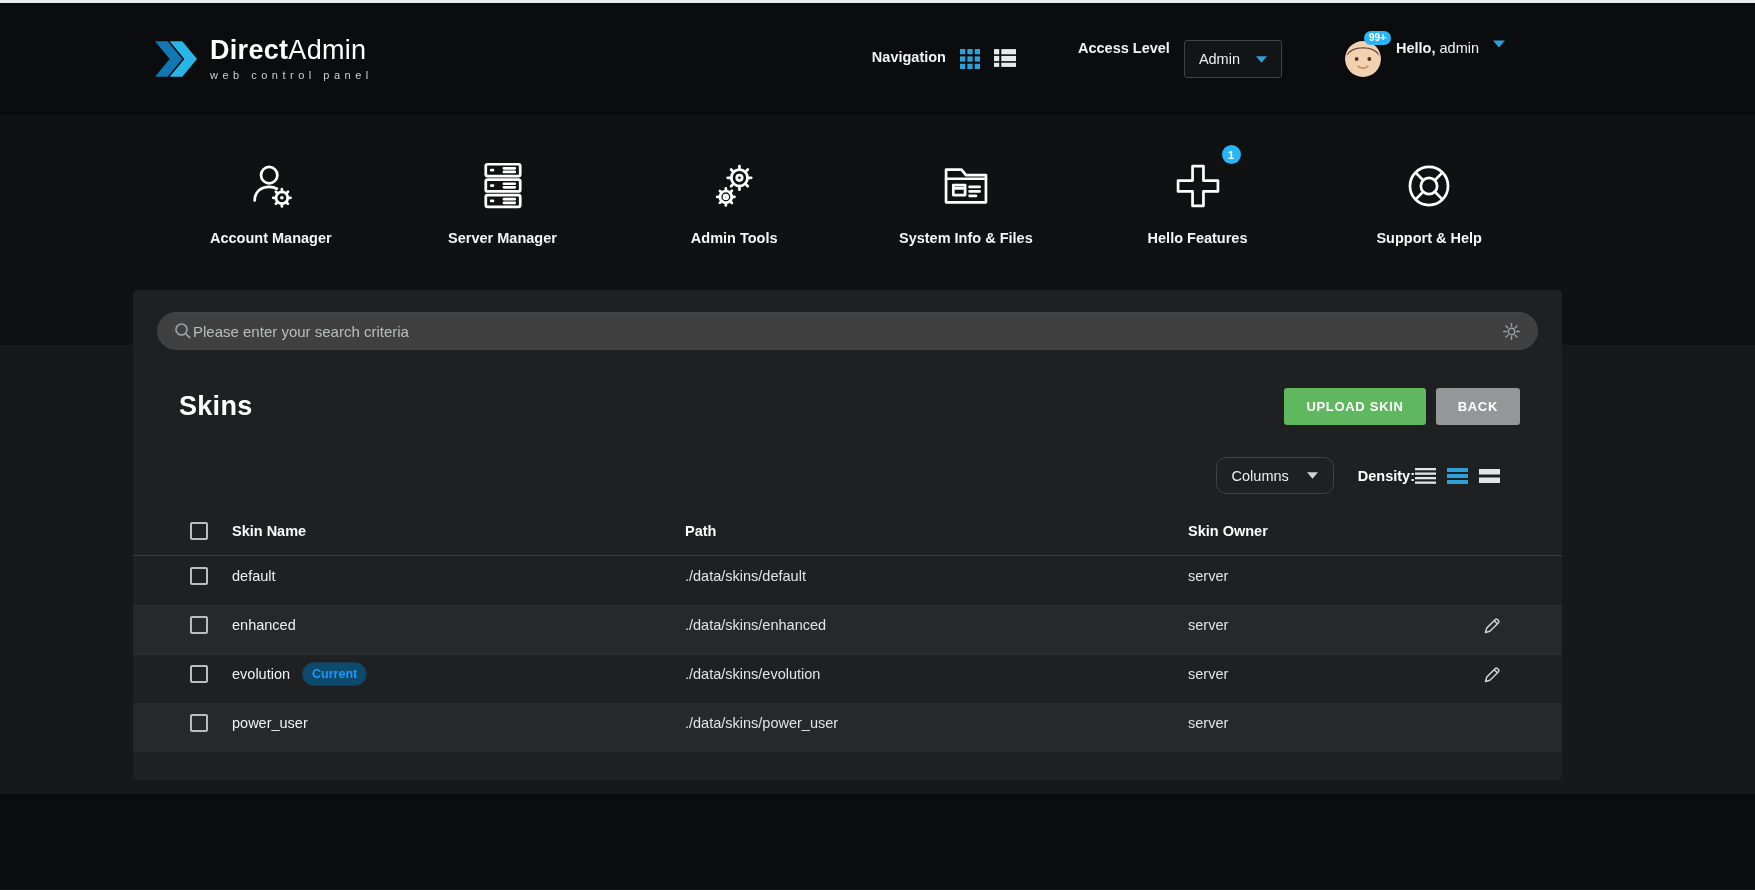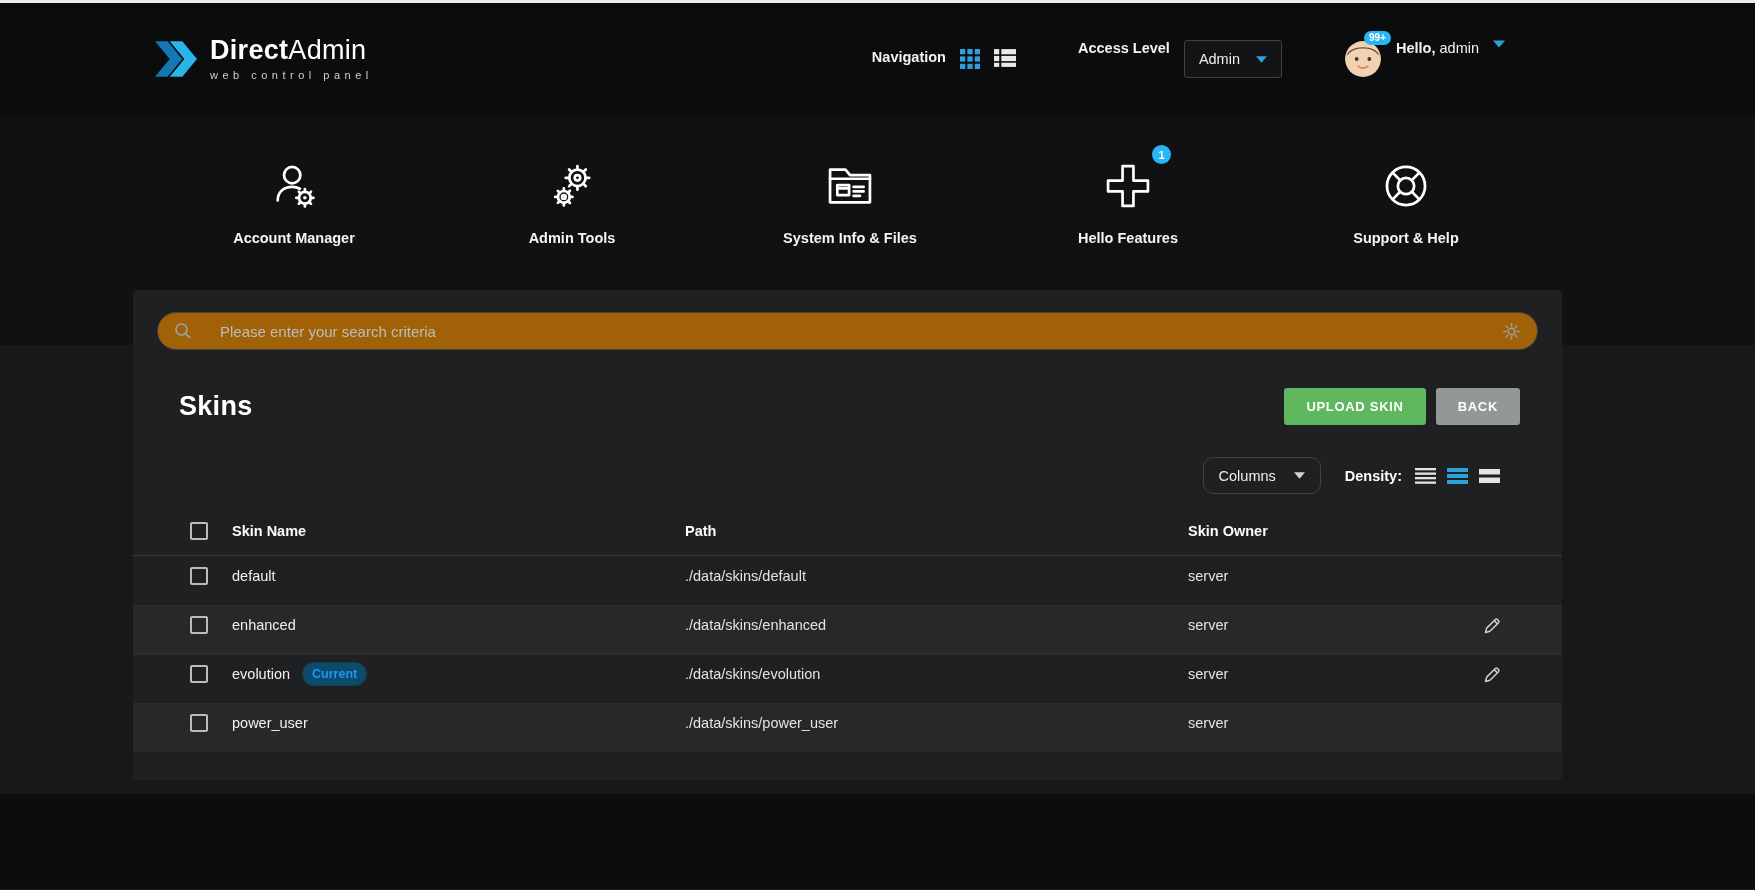--- a/index.html
+++ b/index.html
@@ -37,40 +37,40 @@
   .nav-badge{position:absolute;top:-8px;right:-14px;background:#29b6f6;color:#fff;
     width:19px;height:19px;border-radius:50%;font-size:11px;font-weight:700;
     display:flex;align-items:center;justify-content:center}
   .nav-label{margin-top:15px;font-weight:700;font-size:14.5px;color:#f4f5f6}
 
   
   .card{margin-left:133px;margin-top:-55px;width:1429px;background:#1e2022;
     border-radius:4px;padding-bottom:28px;position:relative}
   .search-row{padding:22px 24px 0}
   .search-bar{height:38px;border:1px solid #404446;border-radius:19px;display:flex;
-    align-items:center;padding:0 16px;gap:28px;background:#a16207}
+    align-items:center;padding:0 16px;gap:1px;background:#404040}
   .search-bar input{flex:1;background:transparent;border:0;outline:none;color:#cfd2d4;
     font-size:15px;font-family:inherit}
   .search-bar input::placeholder{color:#b9bdbf}
 
   .title-row{display:flex;align-items:center;justify-content:space-between;
     padding:38px 42px 0 46px}
   .page-title{font-size:27px;font-weight:700;letter-spacing:.3px}
   .btn-row{display:flex;gap:10px}
   .btn{height:37px;border:0;border-radius:3px;font-weight:700;font-size:13px;
     letter-spacing:.7px;color:#fff;padding:0 22px;cursor:pointer;font-family:inherit}
   .btn-green{background:#5fb760}
   .btn-gray{background:#939798}
 
   .controls-row{display:flex;align-items:center;justify-content:flex-end;
     gap:24px;padding:32px 62px 0 0}
   .columns-box{display:flex;align-items:center;gap:18px;border:1px solid #3f4346;
     border-radius:10px;height:37px;padding:0 15px;cursor:pointer}
   .columns-box .val{font-size:14.5px;color:#eceeef}
-  .density-group{display:flex;align-items:center;gap:13px}
+  .density-group{display:flex;align-items:center;}
   .density-label{font-weight:700;font-size:14.5px}
   .density-icons{display:flex;align-items:center;gap:11px}
   .density-icons svg{cursor:pointer}
 
   
   .table{margin-top:22px}
   .trow,.thead{display:grid;grid-template-columns:42px 453px 503px 1fr 20px;
     align-items:center;padding:0 60px 10px 57px}
   .thead{height:40px;font-weight:700;font-size:14.5px;color:#fdfdfd;
     border-bottom:1px solid #3a3d40}
@@ -172,20 +172,31 @@
           <circle cx="30" cy="20" r="9"></circle>
           <path d="M14 48c0-10 7.5-15 16-15 3.2 0 6.1.7 8.5 2"></path>
           <circle cx="44" cy="45" r="6.5"></circle>
           <circle cx="44" cy="45" r="2" fill="#fff" stroke="none"></circle>
           <path d="M44 35.5v3M44 51.5v3M53.5 45h-3M37.5 45h-3M50.7 38.3l-2.1 2.1M39.5 49.5l-2.1 2.1M50.7 51.7l-2.1-2.1M39.5 40.5l-2.1-2.1"></path>
         </svg>
       </span>
       <span class="nav-label">Account Manager</span>
     </div>
 
+    <div class="nav-item">
+      <span class="nav-icon-wrap">
+        <svg width="58" height="58" viewBox="0 0 64 64" fill="none" stroke="#fff" stroke-width="3" stroke-linecap="round" stroke-linejoin="round">
+          <rect x="13" y="8" width="38" height="13" rx="2"></rect>
+          <rect x="13" y="25" width="38" height="13" rx="2"></rect>
+          <rect x="13" y="42" width="38" height="13" rx="2"></rect>
+          <path d="M19 14.5h2M33 12.5h12M33 16.5h12M19 31.5h2M33 29.5h12M33 33.5h12M19 48.5h2M33 46.5h12M33 50.5h12"></path>
+        </svg>
+      </span>
+      <span class="nav-label">Server Manager</span>
+    </div>
 
     <div class="nav-item">
       <span class="nav-icon-wrap">
         <svg width="58" height="58" viewBox="0 0 64 64" fill="none" stroke="#fff" stroke-width="3" stroke-linecap="round" stroke-linejoin="round">
           <circle cx="38" cy="23" r="9"></circle>
           <circle cx="38" cy="23" r="3"></circle>
           <path d="M38 10v4M38 32v4M51 23h-4M29 23h-4M47.2 13.8l-2.8 2.8M31.6 29.4l-2.8 2.8M47.2 32.2l-2.8-2.8M31.6 16.6l-2.8-2.8"></path>
           <circle cx="23" cy="44" r="6.5"></circle>
           <circle cx="23" cy="44" r="2"></circle>
           <path d="M23 34.5v3M23 50.5v3M32.5 44h-3M16.5 44h-3M29.7 37.3l-2.1 2.1M18.5 48.5l-2.1 2.1M29.7 50.7l-2.1-2.1M18.5 39.5l-2.1-2.1"></path>

